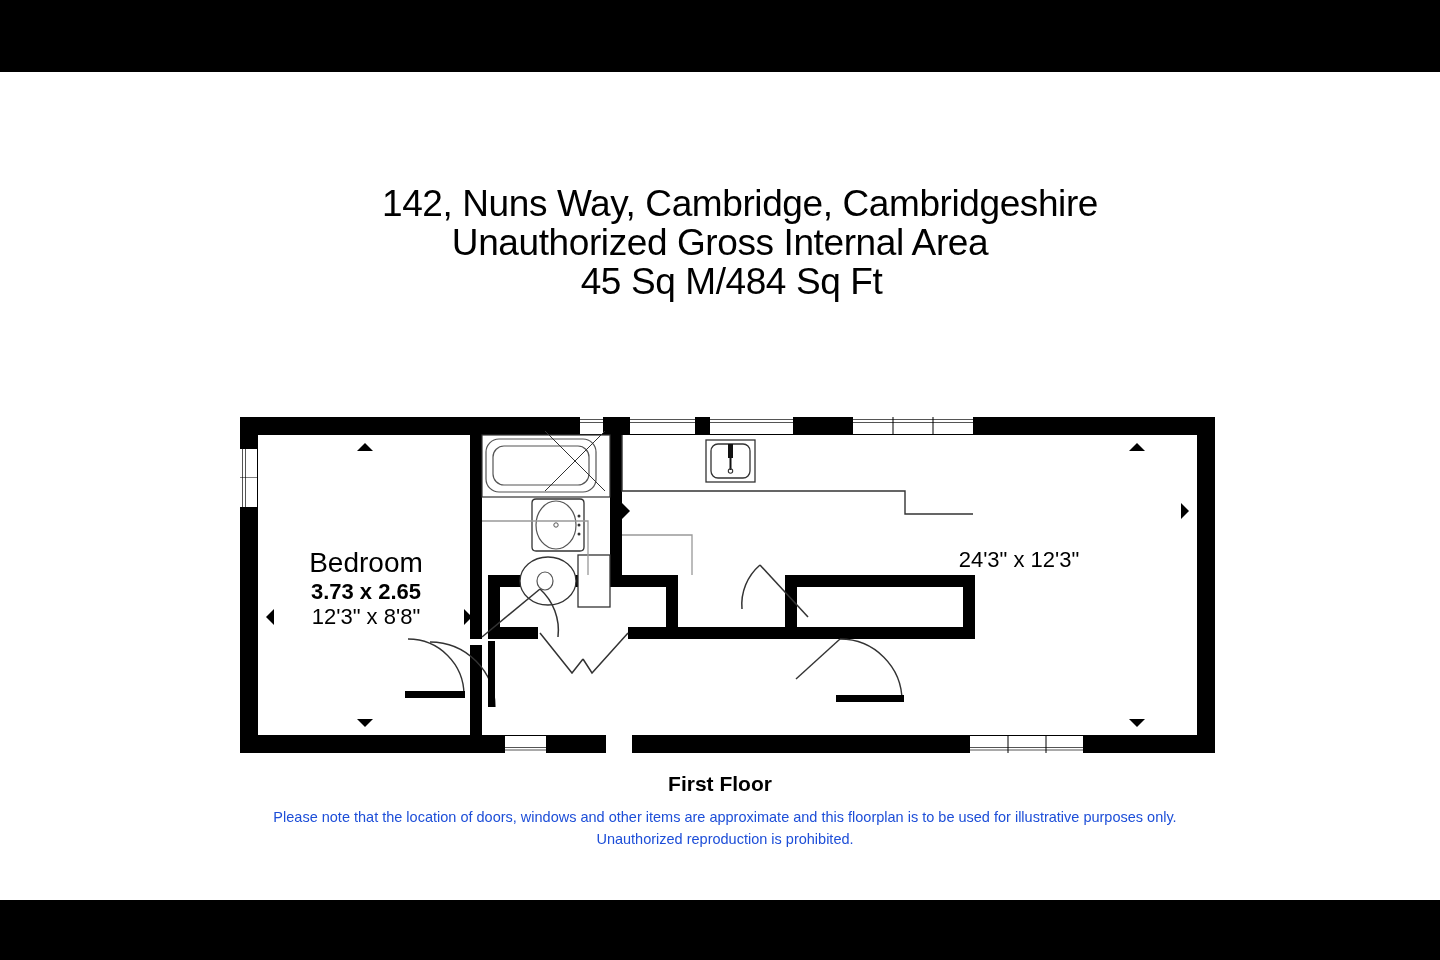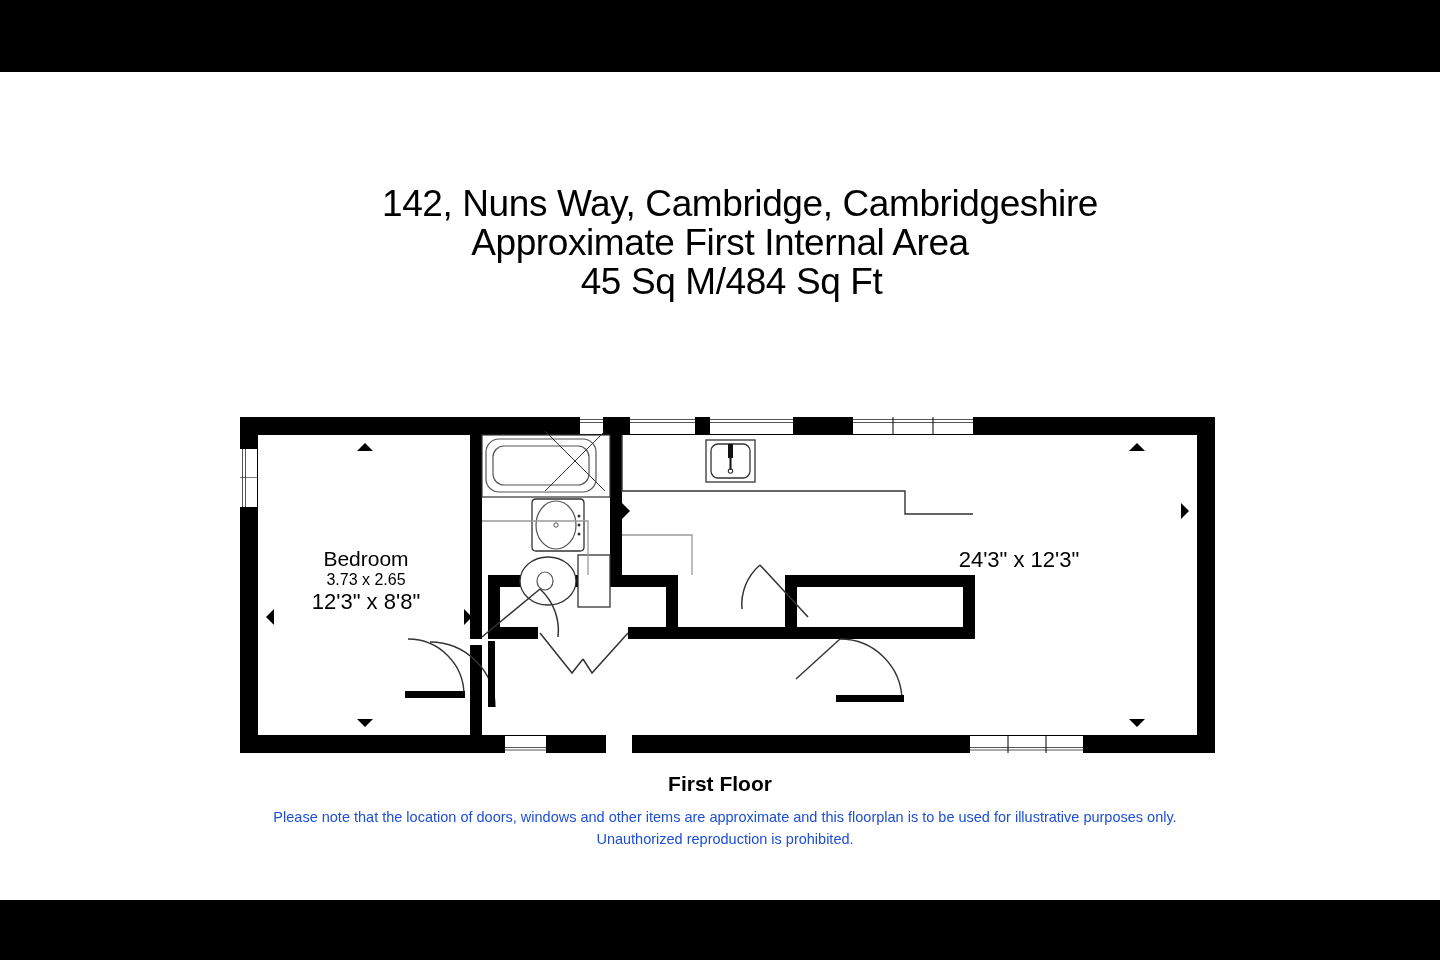--- a/index.html
+++ b/index.html
@@ -40,36 +40,36 @@
   .disclaimer{
     position:absolute;left:270px;top:735px;width:910px;text-align:center;
     font-size:14.5px;color:#1d4ed8;line-height:1.5;
     font-family:"Liberation Sans", sans-serif;
   }
   .rl{
     position:absolute;text-align:center;color:#000;
     font-family:"Liberation Sans", sans-serif;
     line-height:1.14;
   }
-  .rl .nm{font-size:21px;}
-  .rl .d1{font-size:16px;}
+  .rl .nm{font-size:28px;}
+  .rl .d1{font-size:22px;font-weight:bold;}
   .rl .d2{font-size:22px;}
   #lbl-bedroom{left:255px;top:475px;width:222px;}
   #lbl-living{left:893px;top:475px;width:252px;}
 </style>
 </head>
 <body>
 
 <div id="stage">
 
   <div id="sheet">
 
     <div class="title-block">
       <div class="t-line t1">142, Nuns Way, Cambridge, Cambridgeshire</div>
-      <div class="t-line t2">Approximate First Internal Area</div>
+      <div class="t-line t2">Unauthorized Gross Internal Area</div>
       <div class="t-line t3">45 Sq M/484 Sq Ft</div>
     </div>
 
     <div id="planwrap">
       <svg width="975" height="336" viewBox="0 0 975 336">
 
         <g fill="#000">
 
           <rect x="0" y="0" width="340" height="18"></rect>
           <rect x="363" y="0" width="27" height="18"></rect>

